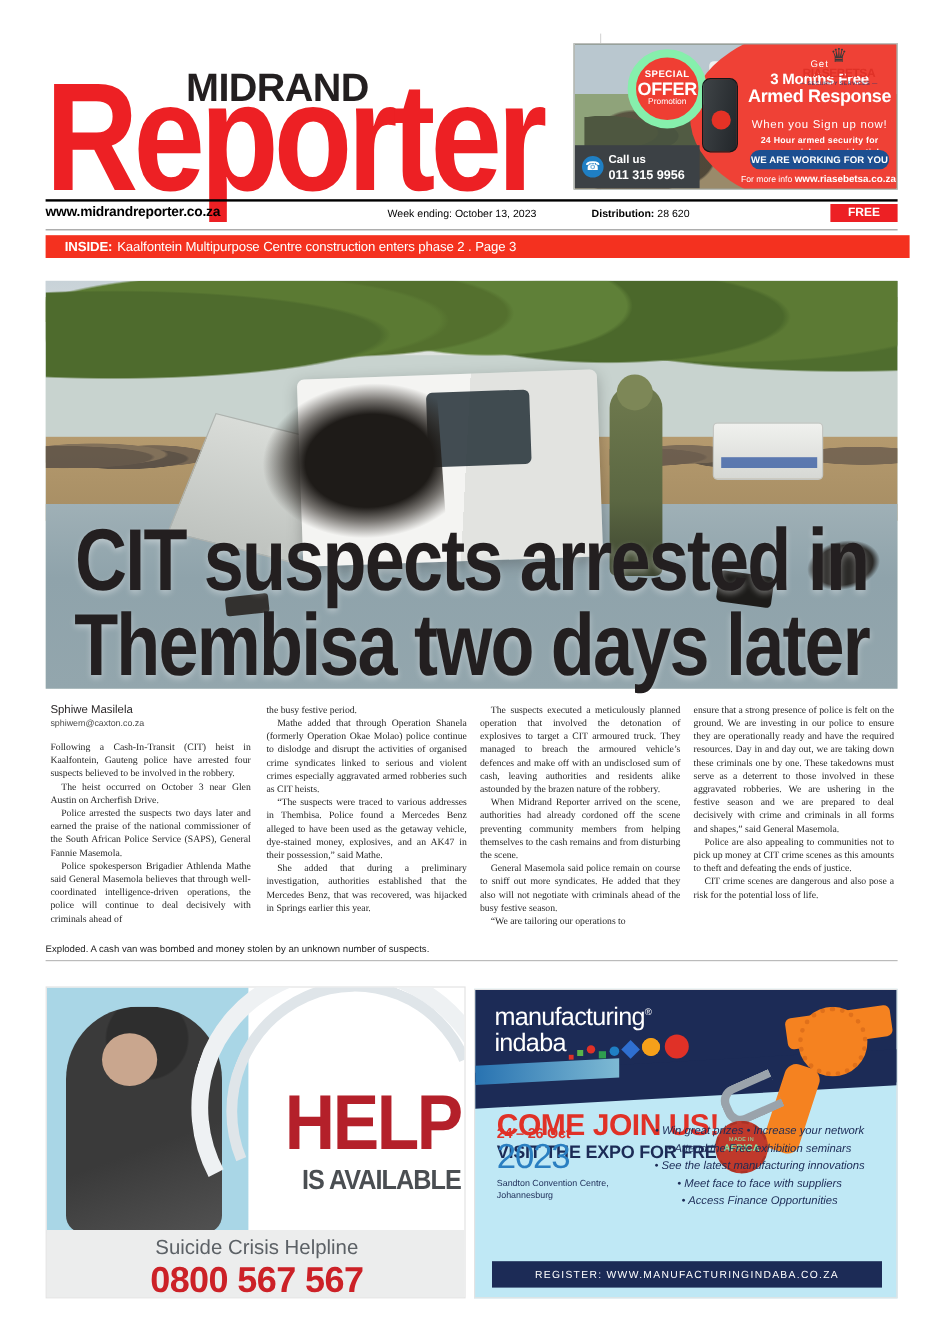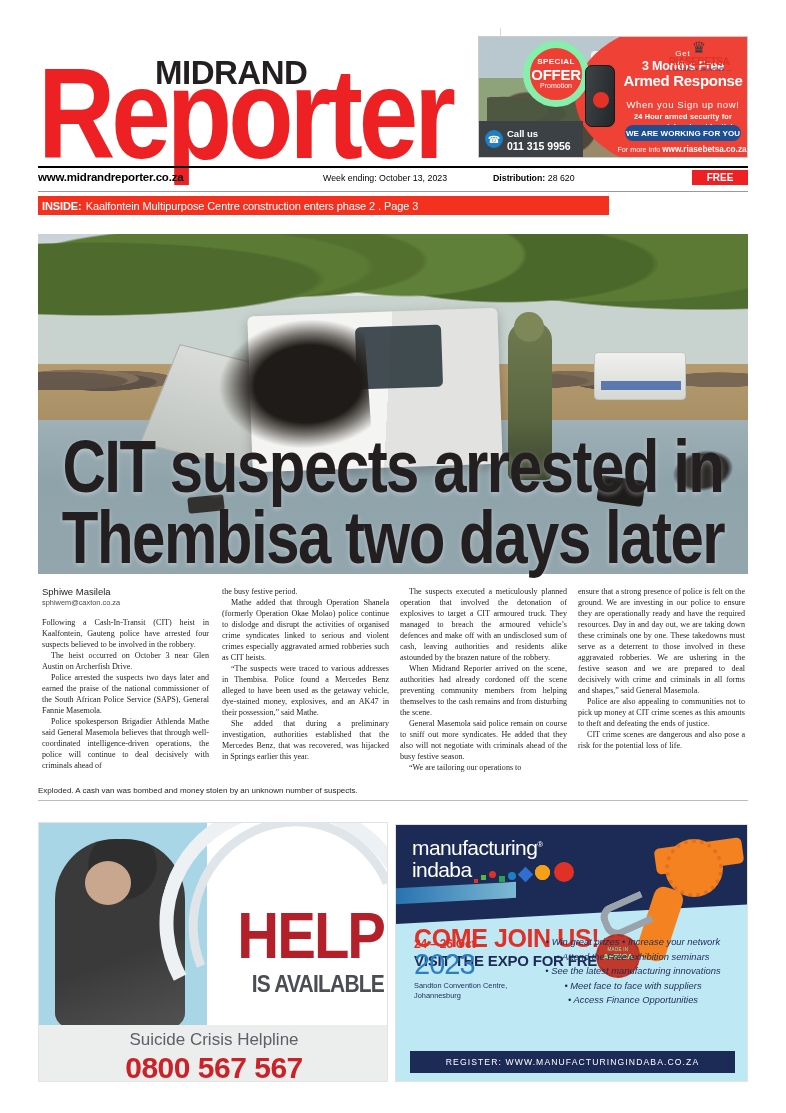--- a/index.html
+++ b/index.html
@@ -120,23 +120,23 @@
   .info-dist { position:absolute; left:455px; top:3px; font-size:8.8px; color:#000; }
   .info-dist b { font-weight:bold; }
   .info-free {
     position:absolute; right:0; top:0px; width:56px; height:15px; background:#ed2024;
     color:#fff; font-size:10px; font-weight:bold; display:flex; align-items:center; justify-content:center;
   }
   .inforule2 { position:absolute; left:38px; top:191px; width:710px; height:1px; background:#999; }
 
   
   .inside-banner {
-    position:absolute; left:38px; top:196px; width:571px; height:19px;
+    position:absolute; left:38px; top:196px; width:720px; height:19px;
     background:#f4311f; color:#fff; display:flex; align-items:center;
-    padding-left:4px; font-size:11px; letter-spacing:-0.1px;
+    padding-left:16px; font-size:11px; letter-spacing:-0.1px;
   }
   .inside-banner .tag { font-weight:bold; margin-right:4px; }
 
   
   .hero {
     position:absolute; left:38px; top:234px; width:710px; height:340px; overflow:hidden;
     background:linear-gradient(#cfd9dd 0 4%, #8fa06a 4% 10%, #c8d3cf 10% 18%);
   }
   .hero-sky { position:absolute; left:0; top:0; width:710px; height:62px;
     background:linear-gradient(#c8d2d8, #dfe3e0); }

